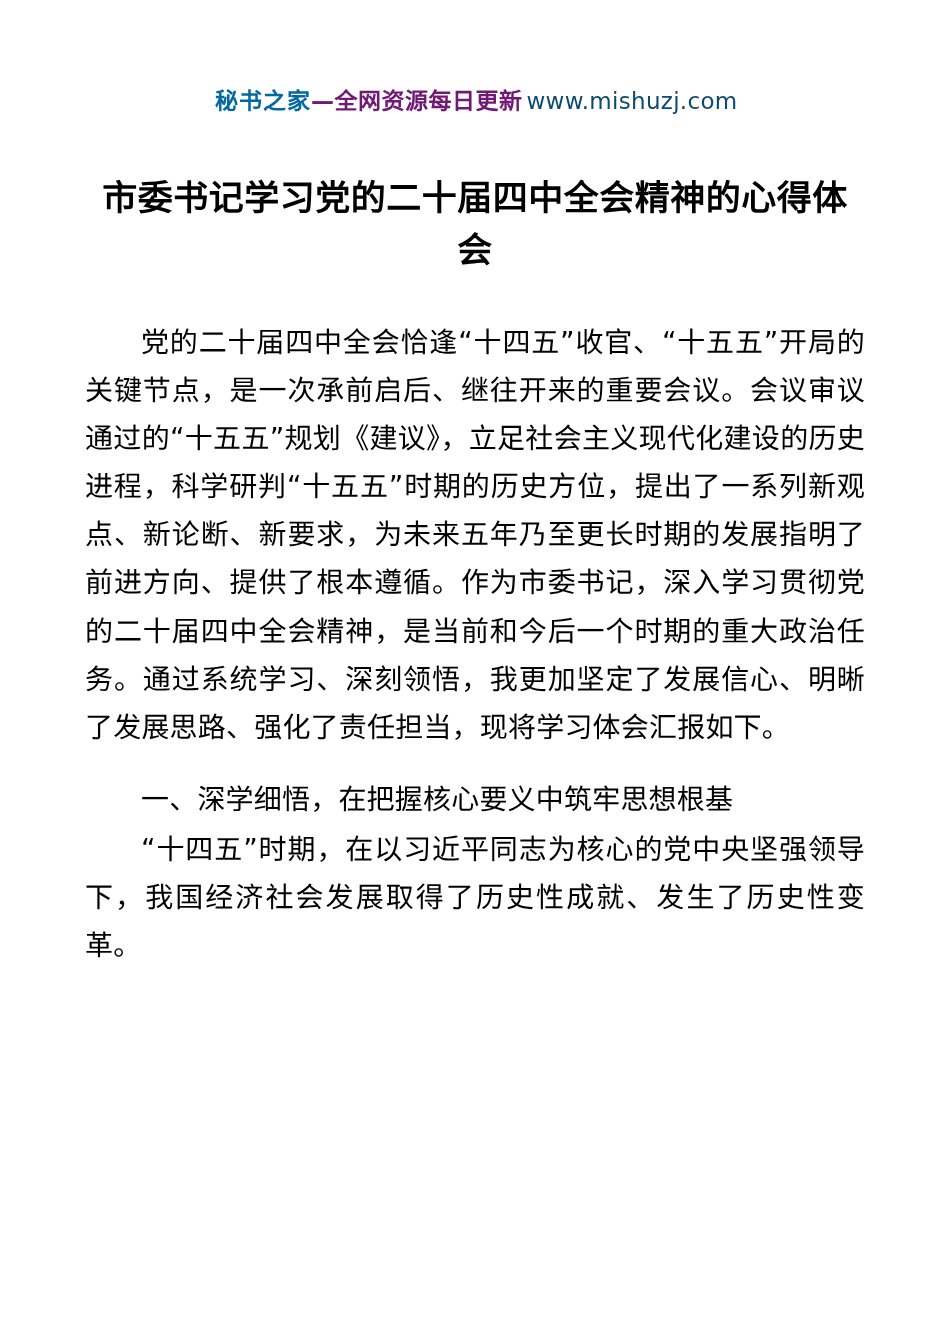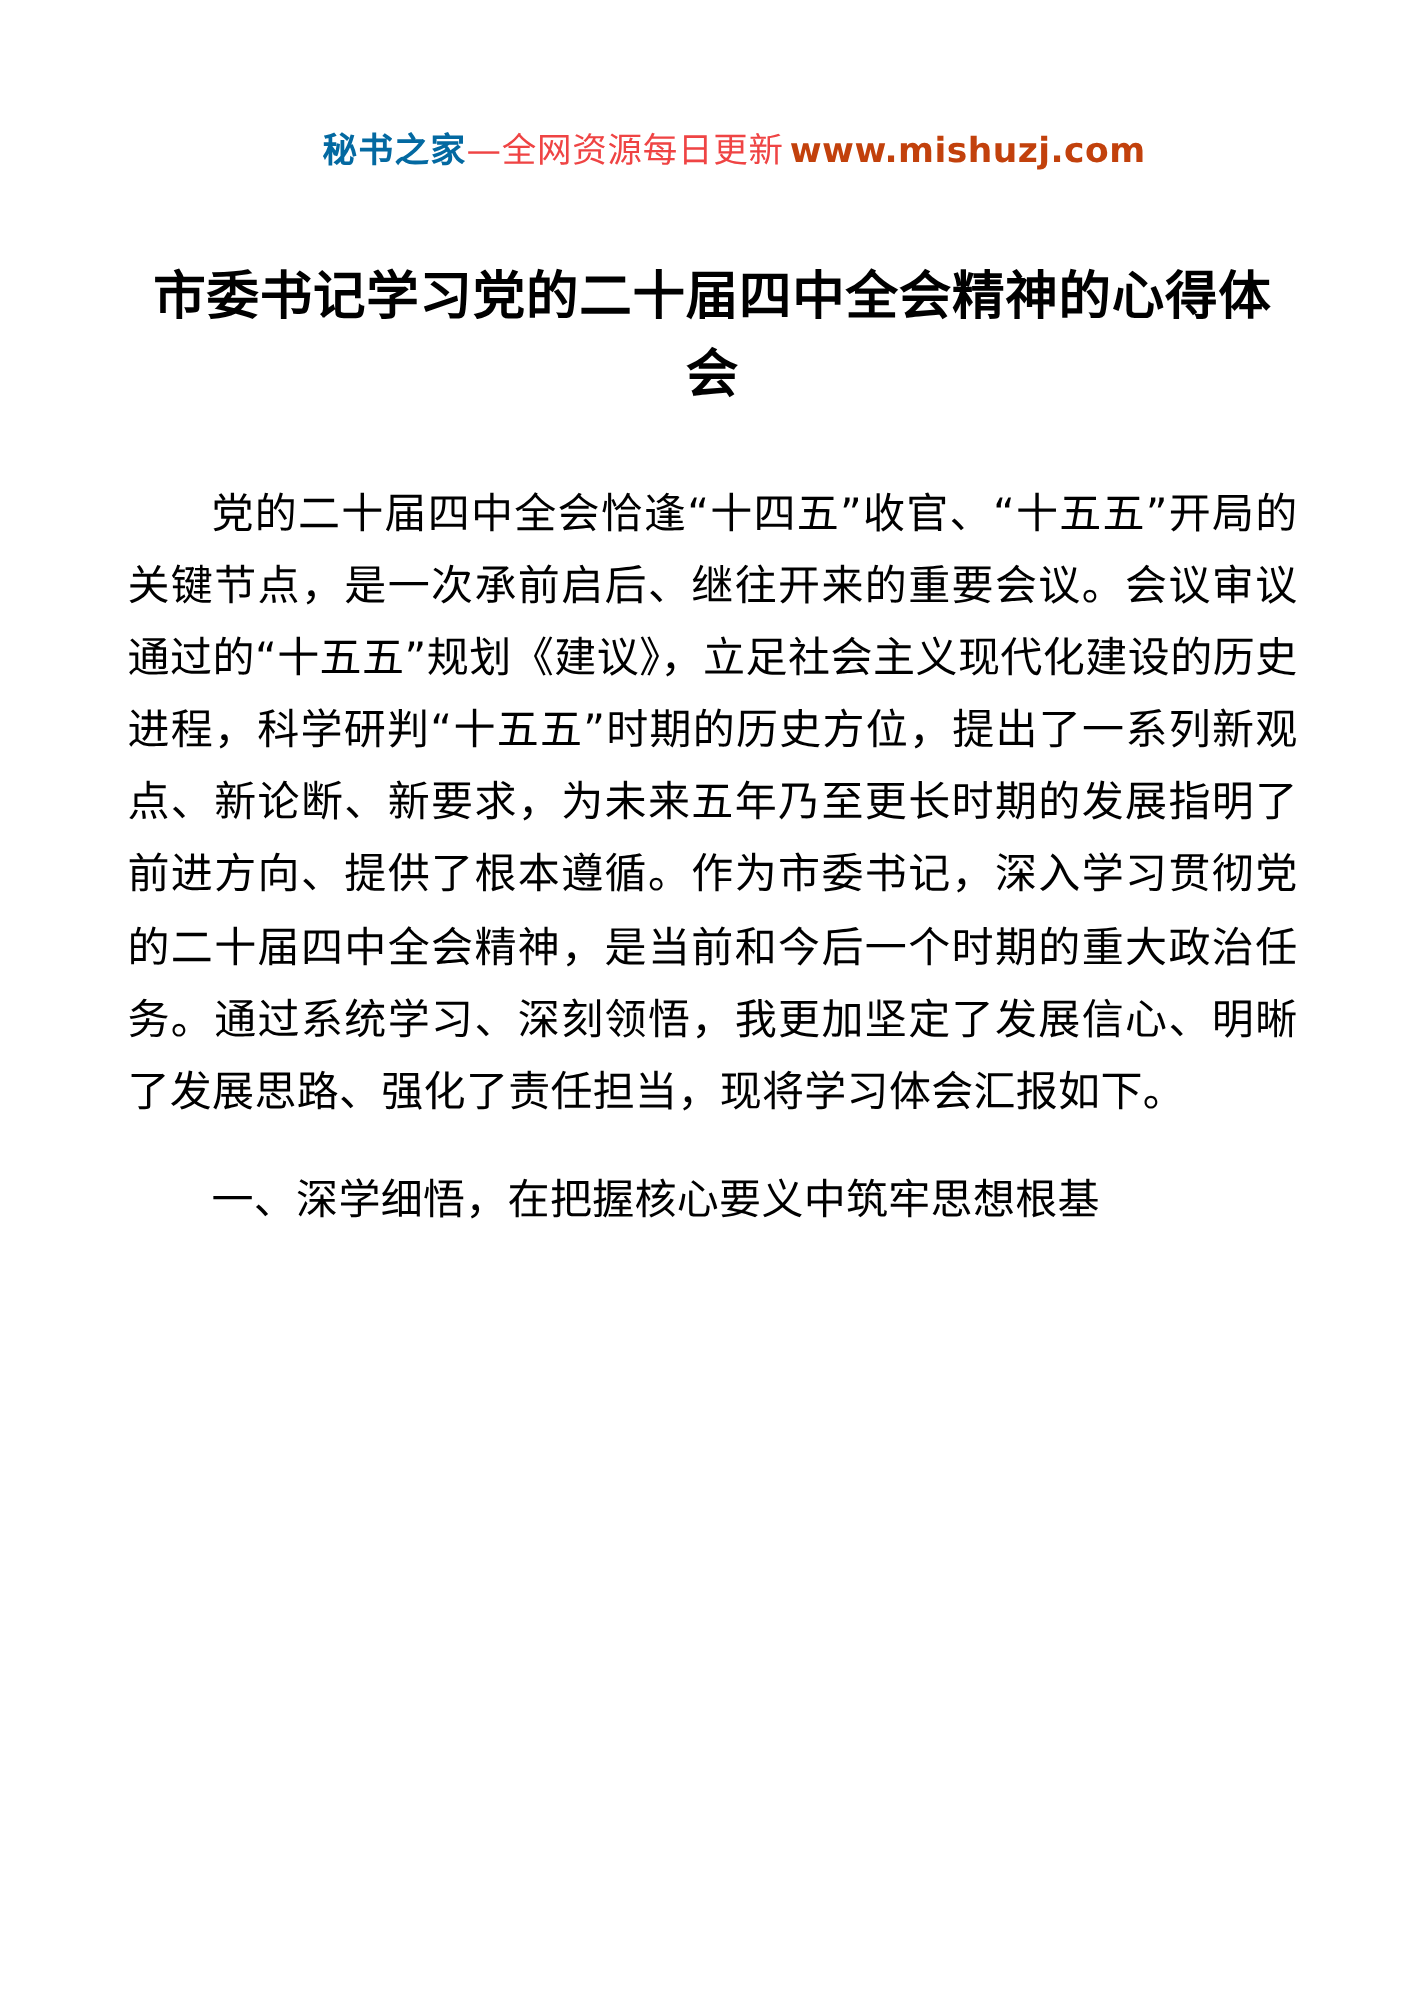--- a/index.html
+++ b/index.html
@@ -30,27 +30,27 @@
     white-space: nowrap;
     font-size: 23px;
     line-height: 1.2;
   }
   .header .brand {
     color: #0369a1;
     font-weight: bold;
     letter-spacing: 1px;
   }
   .header .tagline {
-    color: #ef4444;
-    font-weight: normal;
+    color: #701a75;
+    font-weight: bold;
     letter-spacing: 0.5px;
   }
   .header .site {
-    color: #c2410c;
-    font-weight: bold;
+    color: #0c4a6e;
+    font-weight: normal;
     letter-spacing: 0.3px;
     margin-left: 4px;
   }
   
   .doc-title {
     margin: 56px 0 0 0;
     padding: 0 10px;
     text-align: center;
     font-size: 35px;
     font-weight: bold;
@@ -85,15 +85,16 @@
 
   <div class="header">
     <span class="brand">秘书之家</span><span class="tagline">—全网资源每日更新</span><span class="site">www.mishuzj.com</span>
   </div>
 
   <h1 class="doc-title">市委书记学习党的二十届四中全会精神的心得体会</h1>
 
   <div class="content">
     <p class="para">党的二十届四中全会恰逢“十四五”收官、“十五五”开局的关键节点，是一次承前启后、继往开来的重要会议。会议审议通过的“十五五”规划《建议》，立足社会主义现代化建设的历史进程，科学研判“十五五”时期的历史方位，提出了一系列新观点、新论断、新要求，为未来五年乃至更长时期的发展指明了前进方向、提供了根本遵循。作为市委书记，深入学习贯彻党的二十届四中全会精神，是当前和今后一个时期的重大政治任务。通过系统学习、深刻领悟，我更加坚定了发展信心、明晰了发展思路、强化了责任担当，现将学习体会汇报如下。</p>
     <p class="para heading">一、深学细悟，在把握核心要义中筑牢思想根基</p>
+    <p class="para tight">“十四五”时期，在以习近平同志为核心的党中央坚强领导下，我国经济社会发展取得了历史性成就、发生了历史性变革。</p>
   </div>
 
 </div>
 
 </body></html>

